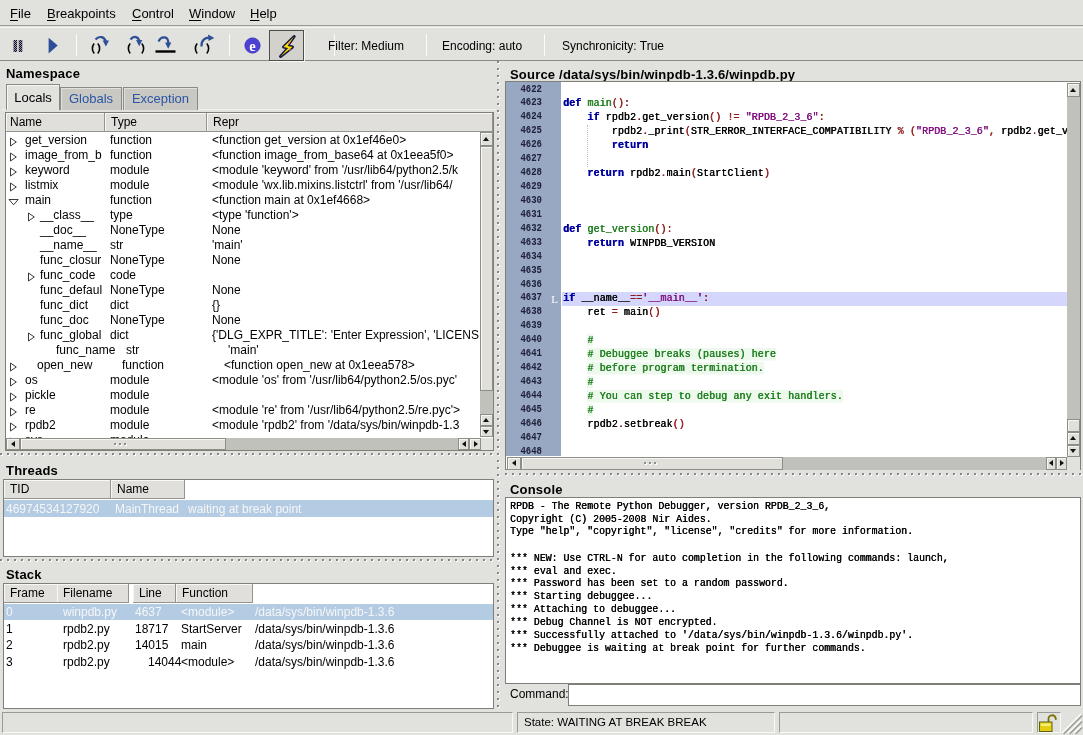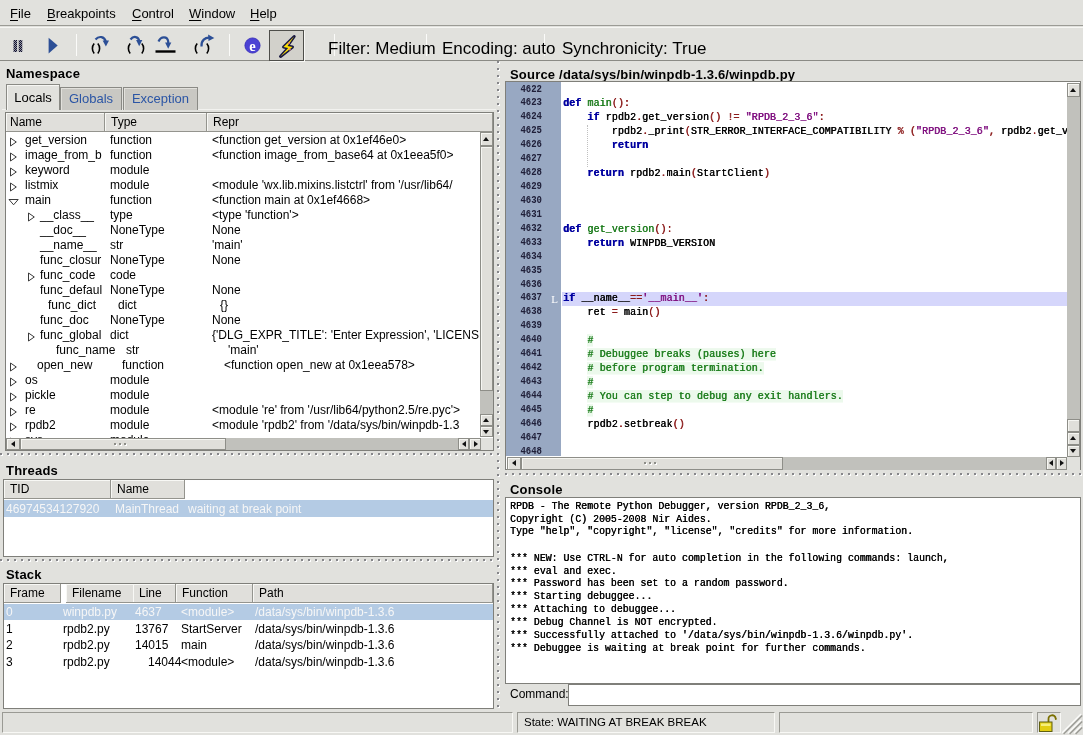--- a/index.html
+++ b/index.html
@@ -7,21 +7,21 @@
 body { background:#e1e1dd; font-family:"Liberation Sans",sans-serif; position:relative; }
 .abs { position:absolute; }
 .title { position:absolute; font-size:13px; letter-spacing:0.2px; font-weight:bold; color:#000; white-space:nowrap; }
 
 #menubar { position:absolute; left:0; top:0; width:1083px; height:26px; background:#e1e1dd; border-bottom:1px solid #9b9b95; }
 #menubar span { position:absolute; top:6px; font-size:13px; color:#000; white-space:nowrap; }
 #menubar u { text-decoration:underline; text-underline-offset:2px; }
 
 #toolbar { position:absolute; left:0; top:27px; width:1083px; height:34px; background:#e1e1dd; border-bottom:1px solid #8a8a85; border-top:1px solid #f6f6f3; }
 .tsep { position:absolute; top:6px; width:1px; height:22px; background:#9a9a94; border-right:1px solid #fbfbf9; }
-.tlabel { position:absolute; top:11px; font-size:17px; color:#000; white-space:nowrap; }
+.tlabel { position:absolute; top:11px; font-size:12px; color:#000; white-space:nowrap; }
 #lbtn { position:absolute; left:269px; top:2px; width:35px; height:31px; background:#d2d1cb; border:1px solid #4e4e4a; box-shadow:1px 1px 0 #f8f8f5; }
 
 .listbox { position:absolute; background:#fff; border:1px solid #7f7f7a; overflow:hidden; }
 .hdrbtn { position:absolute; top:0; background:#e0dfdb; border-right:1px solid #94948e; border-bottom:1px solid #94948e; box-shadow:inset 1px 1px 0 #f8f8f5; }
 .hdrbtn span { position:absolute; left:4px; top:2px; font-size:12px; color:#000; white-space:nowrap; }
 .lrow { position:absolute; font-size:12px; color:#000; white-space:nowrap; overflow:hidden; }
 .cell { position:absolute; top:0; white-space:nowrap; }
 .selrow { background:#b4cbe4; color:#f6f6f6; }
 
 .tab { position:absolute; font-size:13px; text-align:center; }
@@ -144,20 +144,21 @@
         <span class="cell" style="left:206px">&lt;function get_version at 0x1ef46e0&gt;</span>
       </div>
     <div class="lrow" style="left:0;top:35px;width:475px;height:15px">
         <span class="cell" style="left:19px">image_from_b</span>
         <span class="cell" style="left:104px">function</span>
         <span class="cell" style="left:206px">&lt;function image_from_base64 at 0x1eea5f0&gt;</span>
       </div>
     <div class="lrow" style="left:0;top:50px;width:475px;height:15px">
         <span class="cell" style="left:19px">keyword</span>
         <span class="cell" style="left:104px">module</span>
+        <span class="cell" style="left:206px">&lt;module 'keyword' from '/usr/lib64/python2.5/k</span>
       </div>
     <div class="lrow" style="left:0;top:65px;width:475px;height:15px">
         <span class="cell" style="left:19px">listmix</span>
         <span class="cell" style="left:104px">module</span>
         <span class="cell" style="left:206px">&lt;module 'wx.lib.mixins.listctrl' from '/usr/lib64/</span>
       </div>
     <div class="lrow" style="left:0;top:80px;width:475px;height:15px">
         <span class="cell" style="left:19px">main</span>
         <span class="cell" style="left:104px">function</span>
         <span class="cell" style="left:206px">&lt;function main at 0x1ef4668&gt;</span>
@@ -184,21 +185,21 @@
       </div>
     <div class="lrow" style="left:0;top:155px;width:475px;height:15px">
         <span class="cell" style="left:34px">func_code</span>
         <span class="cell" style="left:104px">code</span>
       </div>
     <div class="lrow" style="left:0;top:170px;width:475px;height:15px">
         <span class="cell" style="left:34px">func_defaul</span>
         <span class="cell" style="left:104px">NoneType</span>
         <span class="cell" style="left:206px">None</span>
       </div>
-    <div class="lrow" style="left:8px;top:185px;width:489px;height:15px">
+    <div class="lrow" style="left:0;top:185px;width:489px;height:15px">
         <span class="cell" style="left:34px">func_dict</span>
         <span class="cell" style="left:104px">dict</span>
         <span class="cell" style="left:206px">{}</span>
       </div>
     <div class="lrow" style="left:0;top:200px;width:475px;height:15px">
         <span class="cell" style="left:34px">func_doc</span>
         <span class="cell" style="left:104px">NoneType</span>
         <span class="cell" style="left:206px">None</span>
       </div>
     <div class="lrow" style="left:0;top:215px;width:475px;height:15px">
@@ -212,20 +213,21 @@
         <span class="cell" style="left:206px">'main'</span>
       </div>
     <div class="lrow" style="left:12px;top:245px;width:458px;height:15px">
         <span class="cell" style="left:19px">open_new</span>
         <span class="cell" style="left:104px">function</span>
         <span class="cell" style="left:206px">&lt;function open_new at 0x1eea578&gt;</span>
       </div>
     <div class="lrow" style="left:0;top:260px;width:475px;height:15px">
         <span class="cell" style="left:19px">os</span>
         <span class="cell" style="left:104px">module</span>
+        <span class="cell" style="left:206px">&lt;module 'os' from '/usr/lib64/python2.5/os.pyc'</span>
       </div>
     <div class="lrow" style="left:0;top:275px;width:475px;height:15px">
         <span class="cell" style="left:19px">pickle</span>
         <span class="cell" style="left:104px">module</span>
       </div>
     <div class="lrow" style="left:0;top:290px;width:475px;height:15px">
         <span class="cell" style="left:19px">re</span>
         <span class="cell" style="left:104px">module</span>
         <span class="cell" style="left:206px">&lt;module 're' from '/usr/lib64/python2.5/re.pyc'&gt;</span>
       </div>
@@ -302,43 +304,40 @@
   </div>
 </div>
 
 <div class="hsash" style="left:0;top:559px;width:497px"></div>
 
 <div class="title" style="left:6px;top:567px">Stack</div>
 <div class="listbox" style="left:3px;top:583px;width:491px;height:126px">
   <div class="hdrbtn" style="left:0;width:57px;height:19px">
       <span style="left:6px">Frame</span>
     </div>
-  <div class="hdrbtn" style="left:62px;width:72px;height:19px">
+  <div class="hdrbtn" style="left:53px;width:72px;height:19px">
       <span style="left:6px">Filename</span>
     </div>
   <div class="hdrbtn" style="left:129px;width:43px;height:19px">
       <span style="left:6px">Line</span>
     </div>
   <div class="hdrbtn" style="left:172px;width:77px;height:19px">
       <span style="left:6px">Function</span>
-    </div>
-  <div class="hdrbtn" style="left:249px;width:240px;height:19px">
-      <span style="left:6px">Path</span>
     </div>
   <div class="lrow selrow" style="left:0;top:20px;width:489px;height:16px">
     <span class="cell" style="left:2px;top:1px">0</span>
     <span class="cell" style="left:59px;top:1px">winpdb.py</span>
     <span class="cell" style="left:131px;top:1px">4637</span>
     <span class="cell" style="left:177px;top:1px">&lt;module&gt;</span>
     <span class="cell" style="left:251px;top:1px">/data/sys/bin/winpdb-1.3.6</span>
   </div>
   <div class="lrow" style="left:0;top:36.5px;width:489px;height:16px">
     <span class="cell" style="left:2px;top:1px">1</span>
     <span class="cell" style="left:59px;top:1px">rpdb2.py</span>
-    <span class="cell" style="left:131px;top:1px">13767</span>
+    <span class="cell" style="left:131px;top:1px">18717</span>
     <span class="cell" style="left:177px;top:1px">StartServer</span>
     <span class="cell" style="left:251px;top:1px">/data/sys/bin/winpdb-1.3.6</span>
   </div>
   <div class="lrow" style="left:0;top:53px;width:489px;height:16px">
     <span class="cell" style="left:2px;top:1px">2</span>
     <span class="cell" style="left:59px;top:1px">rpdb2.py</span>
     <span class="cell" style="left:131px;top:1px">14015</span>
     <span class="cell" style="left:177px;top:1px">main</span>
     <span class="cell" style="left:251px;top:1px">/data/sys/bin/winpdb-1.3.6</span>
   </div>

